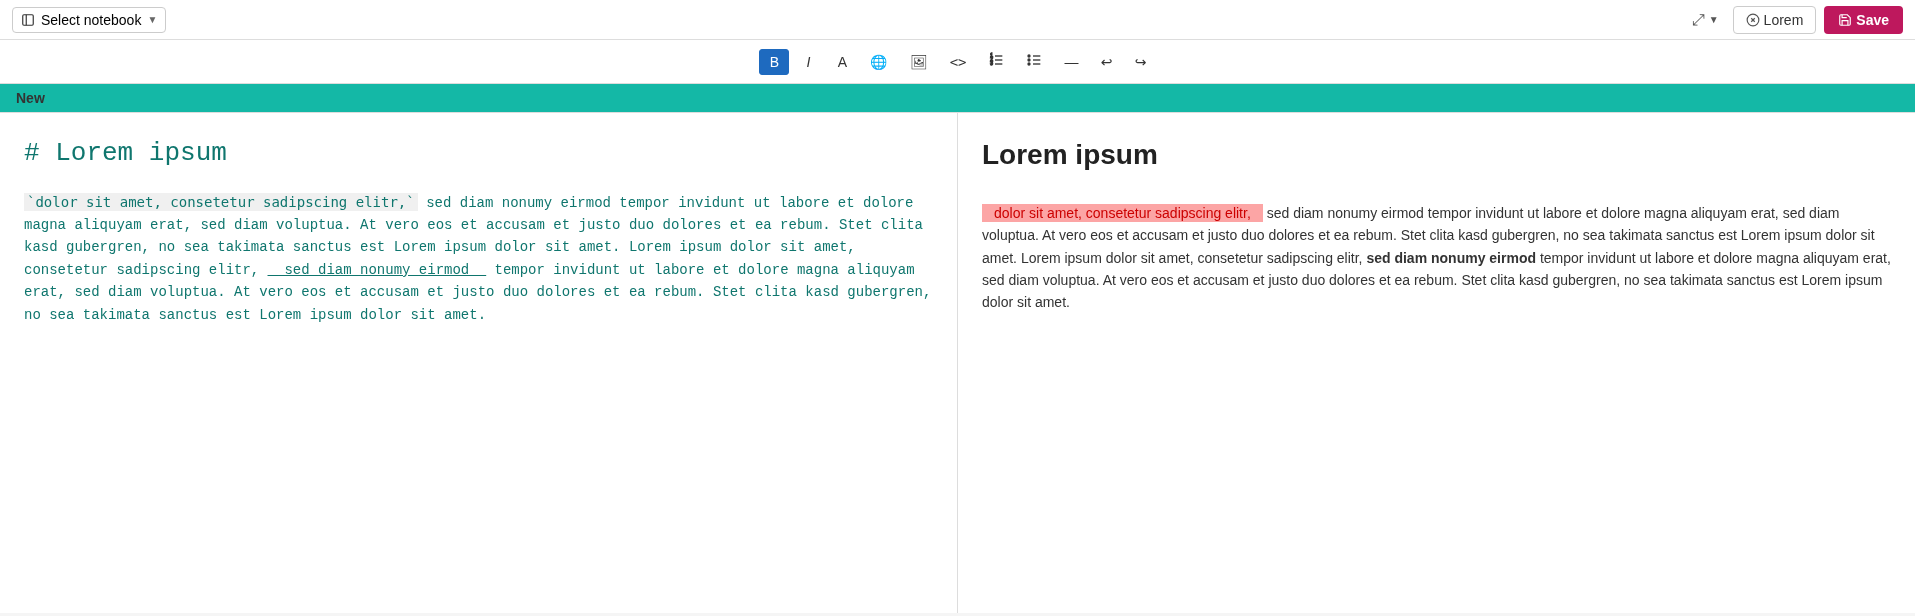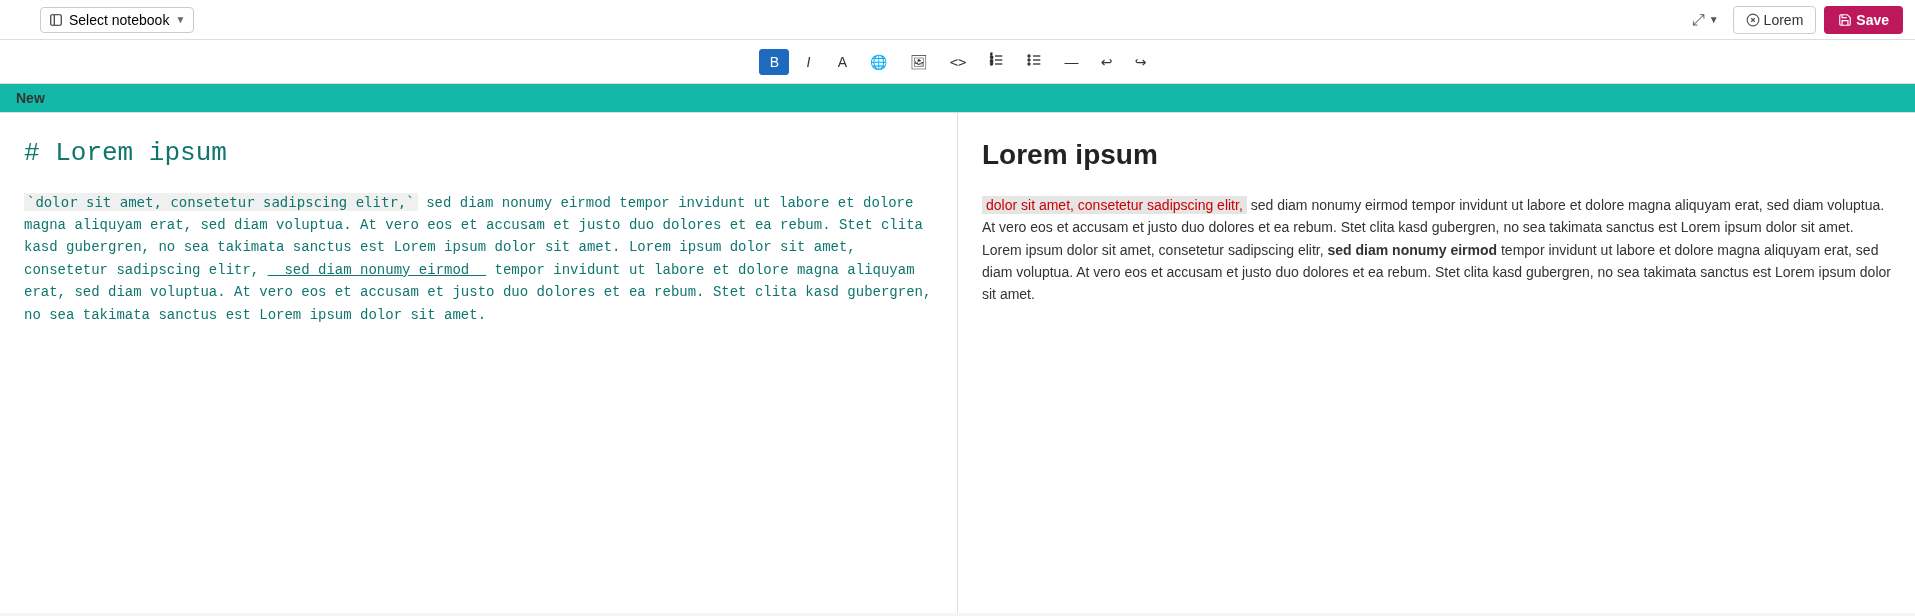--- a/index.html
+++ b/index.html
@@ -18,21 +18,20 @@
     #notebook-select {
       display: flex;
       align-items: center;
       border: 1px solid #ccc;
       border-radius: 4px;
       padding: 4px 8px;
       cursor: pointer;
       background: #fff;
       gap: 6px;
       font-size: 14px;
-      margin-left: 28px;
     }
     #notebook-select .chevron { font-size: 10px; color: #666; }
 
     #topbar-right {
       display: flex;
       align-items: center;
       gap: 8px;
     }
     .top-icon-btn {
       background: none;
@@ -146,27 +145,27 @@
       background: #fff;
       padding: 20px 24px;
       overflow-y: auto;
       font-size: 14px;
       line-height: 1.6;
       color: #333;
     }
     #right-pane h1 {
       font-size: 28px;
       font-weight: bold;
-      margin-bottom: 16px;
+      margin-bottom: 24px;
       color: #222;
     }
     .highlight-red {
-      background-color: #e5e5e5;
+      background-color: #fca5a5;
       color: #cc0000;
-      padding: 1px 4px;
+      padding: 1px 12px;
     }
     .bold-text {
       font-weight: bold;
     }
   </style>
 </head>
 <body>
 
 <div id="topbar">
   <div id="notebook-select">

